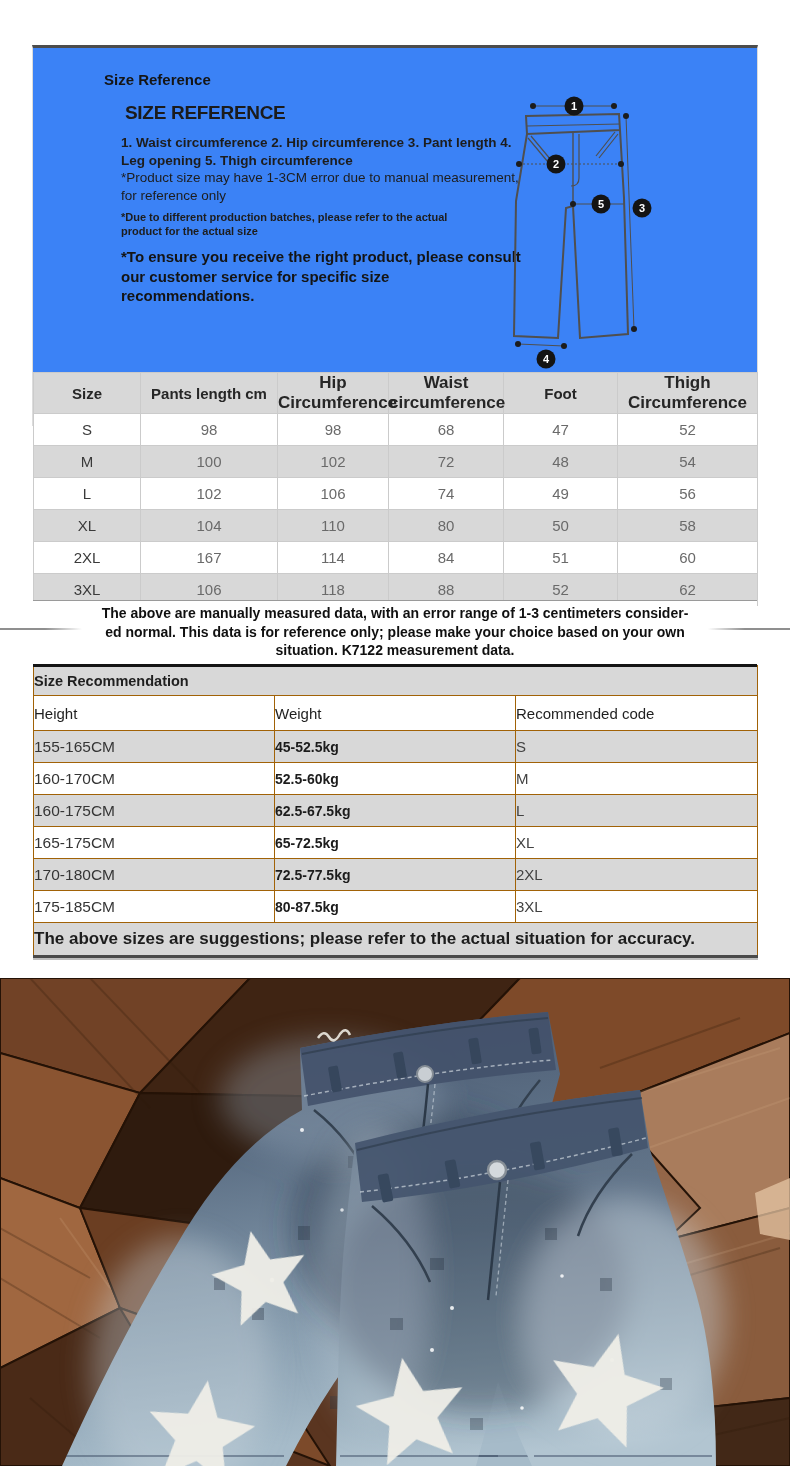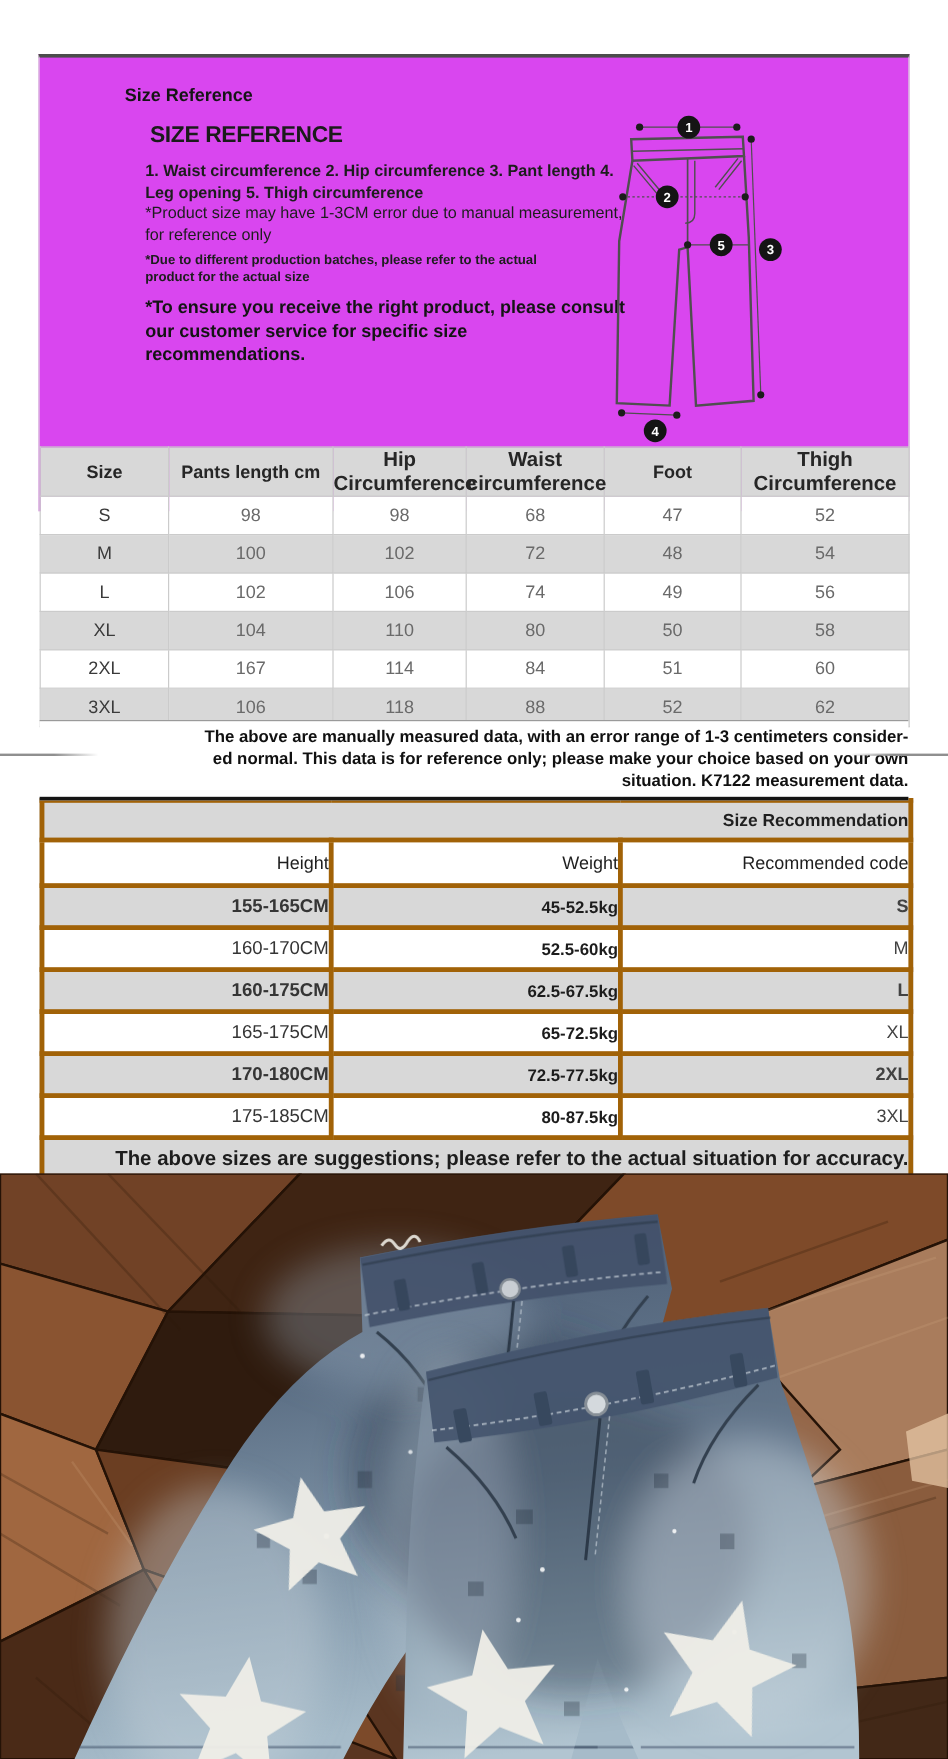--- a/index.html
+++ b/index.html
@@ -1,56 +1,56 @@
 <!DOCTYPE html>
 <html><head>
 <meta charset="utf-8">
 <style>
   html,body{margin:0;padding:0;background:#ffffff;}
   #page{position:relative;width:790px;height:1466px;background:#ffffff;overflow:hidden;
         font-family:"Liberation Sans",sans-serif;color:#222;}
   
   #info{position:absolute;left:32px;top:45px;width:726px;height:381px;
         border-top:3px solid #4c4c4c;border-left:1px solid #dcdcdc;border-right:1px solid #dcdcdc;
-        box-sizing:border-box;background:#d946ef;}
+        box-sizing:border-box;background:#3b82f6;}
   #info .title{position:absolute;left:71px;top:23px;font-size:15px;font-weight:700;color:#151515;}
   #info .heading{position:absolute;left:92px;top:54px;font-size:19px;font-weight:800;letter-spacing:-.3px;color:#1b1b1b;}
   #info .p1{position:absolute;left:88px;top:86px;width:400px;font-size:13.5px;font-weight:600;line-height:1.32;color:#1d1d1d;}
   #info .p2{position:absolute;left:88px;top:121px;width:408px;font-size:13.5px;font-weight:400;line-height:1.3;color:#1d1d1d;}
   #info .p3{position:absolute;left:88px;top:162px;width:350px;font-size:11px;font-weight:700;line-height:1.3;color:#1d1d1d;}
   #info .p4{position:absolute;left:88px;top:199px;width:400px;font-size:15px;font-weight:700;line-height:1.3;color:#141414;}
   #diagram{position:absolute;left:473px;top:38px;}
   
   table{border-collapse:collapse;table-layout:fixed;}
   #sizeTable{position:absolute;left:33px;top:372px;width:724px;}
   #sizeTable th,#sizeTable td{border:1px solid #cbcbcb;text-align:center;padding:0;}
   #sizeTable th{height:32px;background:#d8d8d8;color:#262626;font-weight:700;margin-left:24px;}
   #sizeTable th.big{font-size:15px;}
   #sizeTable th.small{font-size:17px;}
   #sizeTable td{height:31px;font-size:15px;color:#6a6a6a;background:#fff;}
   #sizeTable td.size{color:#3a3a3a;}
   #sizeTable tr.stripe td{background:#d8d8d8;}
   
   #measureNote{position:absolute;left:33px;top:600px;width:724px;box-sizing:border-box;
     border-top:1px solid #9a9a9a;border-bottom:3px solid #141414;background:#fff;
-    text-align:right;font-size:14px;font-weight:700;line-height:1.33;color:#101010;padding:3px 0 4px 0;z-index:2;}
+    text-align:center;font-size:14px;font-weight:700;line-height:1.33;color:#101010;padding:3px 0 4px 0;z-index:2;}
   .sideline{position:absolute;top:628px;height:2px;z-index:3;}
   #sidelineL{left:0;width:82px;background:linear-gradient(to right,#8f8f8f 55%,rgba(143,143,143,0));}
   #sidelineR{right:0;width:82px;background:linear-gradient(to left,#8f8f8f 55%,rgba(143,143,143,0));}
   
   #recTable{position:absolute;left:33px;top:665px;width:724px;border-bottom:3px solid #4a4a4a;
             box-shadow:0 2px 0 #bdbdbd;}
-  #recTable th,#recTable td{border:4px solid #a16207;text-align:right;padding:0;}
+  #recTable th,#recTable td{border:1px solid #a16207;text-align:left;padding:0;}
   #recTable .titleRow td{height:29px;background:#d8d8d8;font-size:14.5px;font-weight:700;color:#1f1f1f;}
   #recTable .headRow th{height:34px;background:#fff;font-size:15px;font-weight:400;color:#1f1f1f;}
   #recTable td{height:31px;}
   #recTable td.h{font-size:15.5px;color:#353535;}
   #recTable td.w{font-size:14px;font-weight:700;color:#1c1c1c;}
   #recTable td.c{font-size:15px;color:#424242;}
-  #recTable tr.stripe td{background:#d8d8d8;font-weight:bold;}
+  #recTable tr.stripe td{background:#d8d8d8;}
   #recTable .footRow td{height:32px;background:#d8d8d8;font-size:17px;font-weight:700;color:#1d1d1d;}
   
   #photo{position:absolute;left:0;top:978px;width:790px;height:488px;}
 </style>
 </head>
 <body>
 
 <div id="page">
 
   <section id="info">

